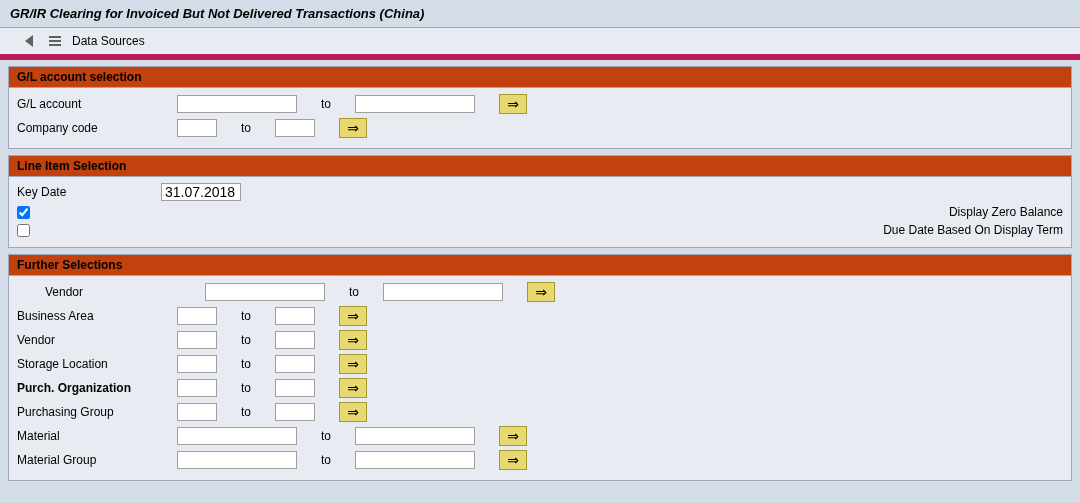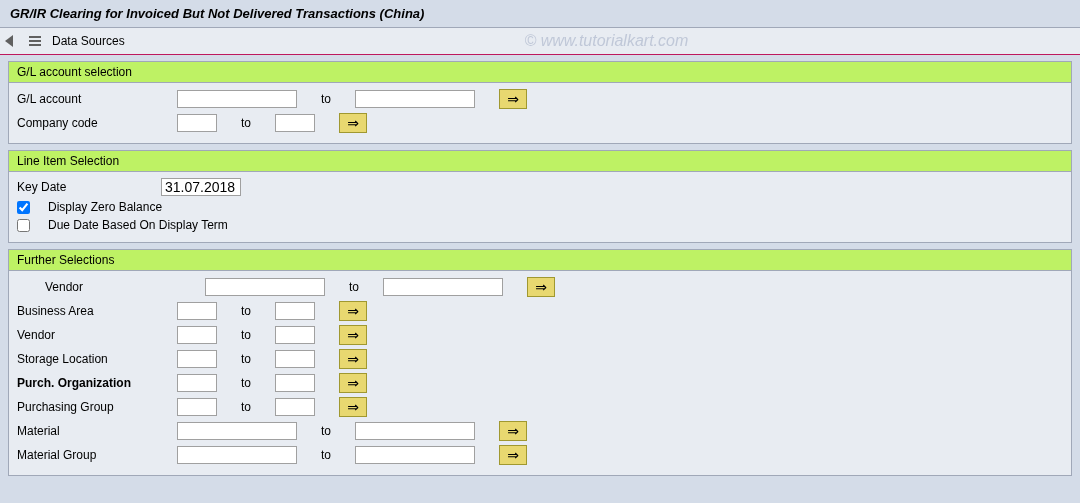--- a/index.html
+++ b/index.html
@@ -17,25 +17,25 @@
       padding: 6px 10px;
       font-size: 13px;
       font-weight: bold;
       font-style: italic;
       color: #000000;
       border-bottom: 1px solid #a0a8b8;
     }
 
     .toolbar {
       background-color: #e8ecf2;
-      padding: 4px 0;
+      padding: 4px 20px;
       display: flex;
       align-items: center;
       gap: 8px;
-      border-bottom: 1px solid #be185d;
+      border-bottom: 6px solid #be185d;
     }
 
     .toolbar-icon {
       width: 18px;
       height: 18px;
       cursor: pointer;
       display: flex;
       align-items: center;
       justify-content: center;
     }
@@ -59,24 +59,24 @@
       flex-direction: column;
       gap: 6px;
     }
 
     .section {
       background-color: #e8ecf2;
       border: 1px solid #a0a8b8;
     }
 
     .section-header {
-      background-color: #bef264;
+      background-color: #c2410c;
       padding: 3px 8px;
       font-size: 12px;
-      font-weight: normal;
+      font-weight: bold;
       color: #000;
       border-bottom: 1px solid #a0a8b8;
     }
 
     .section-body {
       padding: 6px 8px;
     }
 
     .form-row {
       display: flex;
@@ -132,23 +132,24 @@
       align-items: center;
       justify-content: center;
       font-size: 14px;
       color: #000;
       margin-left: 4px;
     }
 
     .checkbox-row {
       display: flex;
       align-items: center;
-      gap: 18px;
+      gap: 4px;
       margin-bottom: 4px;
       margin-left: 0px;
+      justify-content: space-between;
     }
 
     .checkbox-label {
       font-size: 12px;
       color: #000;
     }
 
     input[type="checkbox"] {
       width: 13px;
       height: 13px;
@@ -189,21 +190,20 @@
     </svg>
   </div>
   <div class="toolbar-icon">
     <svg width="16" height="16" viewBox="0 0 16 16">
       <rect x="2" y="3" width="12" height="2" fill="#606060"></rect>
       <rect x="2" y="7" width="12" height="2" fill="#606060"></rect>
       <rect x="2" y="11" width="12" height="2" fill="#606060"></rect>
     </svg>
   </div>
   <span class="toolbar-text">Data Sources</span>
-  <span class="watermark">© www.tutorialkart.com</span>
 </div>
 
 <div class="main-content">
 
   <div class="section">
     <div class="section-header">G/L account selection</div>
     <div class="gl-section-body">
 
       <div class="form-row">
         <span class="form-label">G/L account</span>

